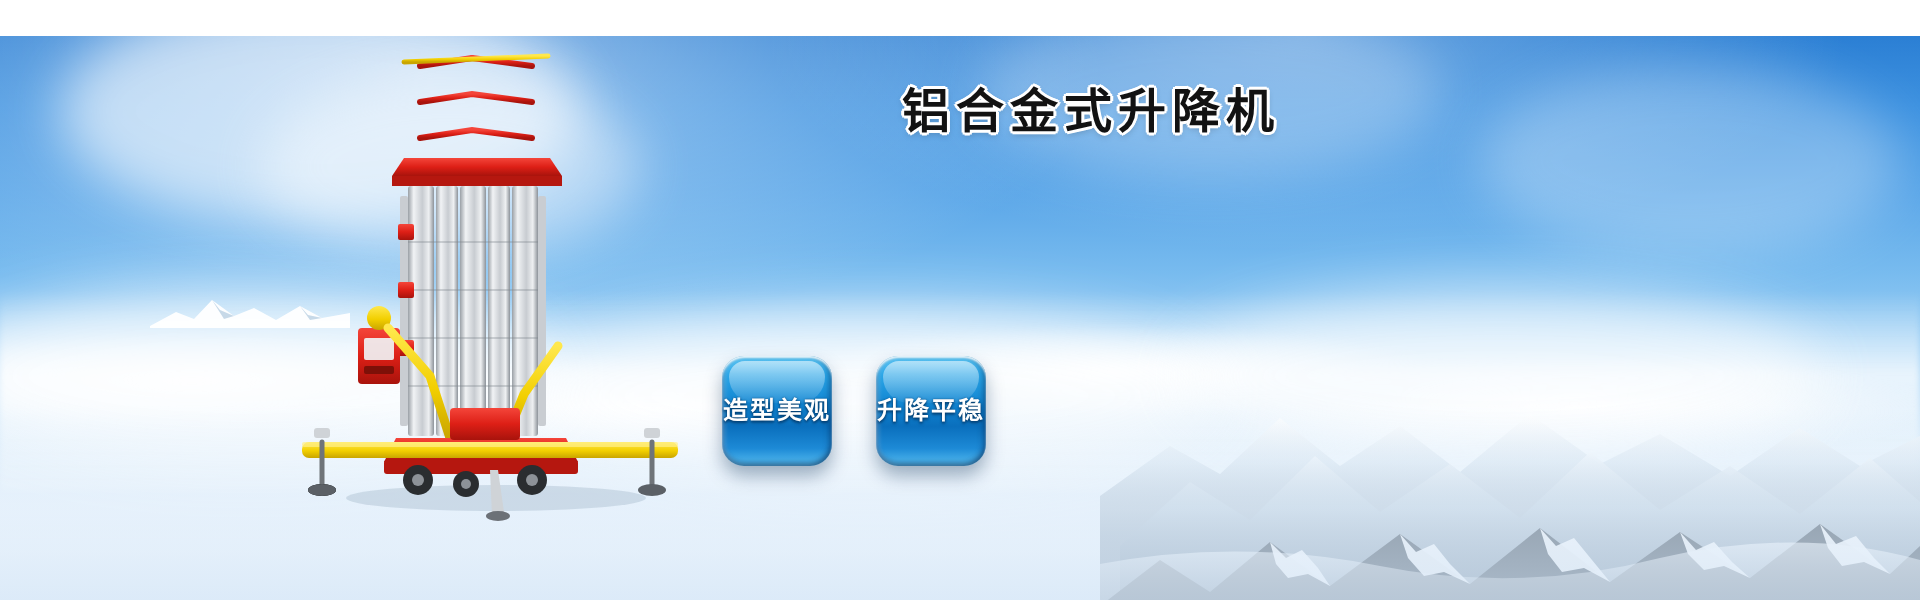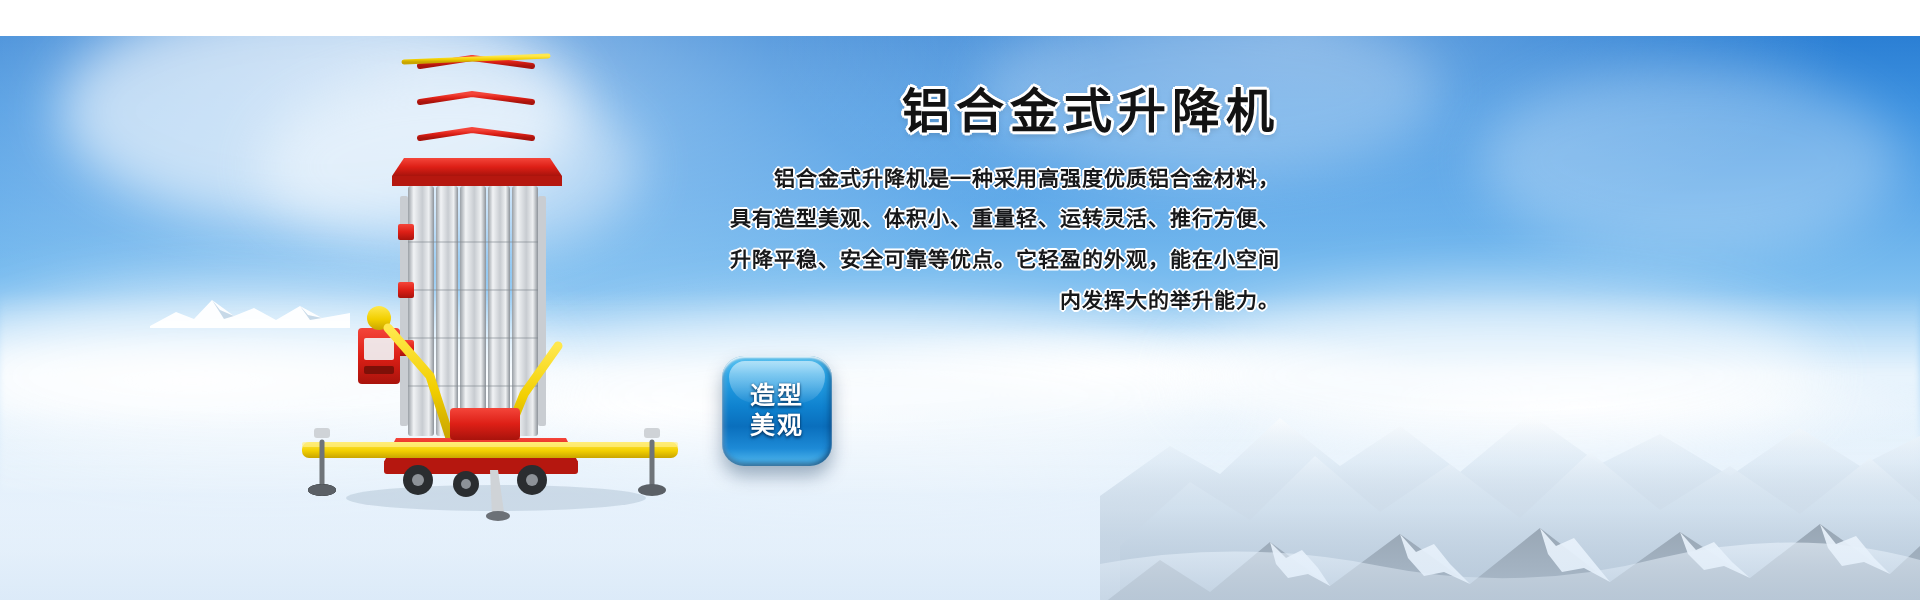--- a/index.html
+++ b/index.html
@@ -128,21 +128,21 @@
     background:
       linear-gradient(to bottom,
         #5fc8f5 0%, #2aa6e8 16%, #0f82cf 46%, #0a6fbd 64%, #1d8ad6 84%, #57bdf0 100%);
     box-shadow:
       0 10px 18px rgba(0,40,80,.35),
       inset 0 2px 2px rgba(255,255,255,.85),
       inset 0 -3px 5px rgba(0,30,70,.45),
       inset 3px 0 4px rgba(255,255,255,.25),
       inset -3px 0 6px rgba(0,30,70,.30);
     display:flex;
-    flex-direction:column;
+    flex-direction:row;
     align-items:center;
     justify-content:center;
   }
   .badge::before{
     content:"";
     position:absolute; left:7px; right:7px; top:5px; height:42px;
     border-radius:16px 16px 26px 26px;
     background:linear-gradient(to bottom, rgba(255,255,255,.55), rgba(255,255,255,.06));
     pointer-events:none;
   }
@@ -347,32 +347,30 @@
       <circle cx="232" cy="434" r="6" fill="#8d9298"></circle>
 
       <path d="M190 424 L198 424 L204 466 L192 470 Z" fill="#cfd3d7"></path>
       <ellipse cx="198" cy="470" rx="12" ry="5" fill="#6c7177"></ellipse>
     </svg>
   </div>
 
   <div class="copy">
     <h1 class="headline">铝合金式升降机</h1>
 
-    <div class="desc">
-      <p>铝合金式升降机是一种采用高强度优质铝合金材料，</p>
-      <p>具有造型美观、体积小、重量轻、运转灵活、推行方便、</p>
-      <p>升降平稳、安全可靠等优点。它轻盈的外观，能在小空间</p>
-      <p>内发挥大的举升能力。</p>
-    </div>
   </div>
 
   <div class="badges">
 
     <div class="badge">
       <span>造型</span>
       <span>美观</span>
     </div>
 
 
+    <div class="badge">
+      <span>升降</span>
+      <span>平稳</span>
+    </div>
 
 
   </div>
 </div>
 
 </body></html>

